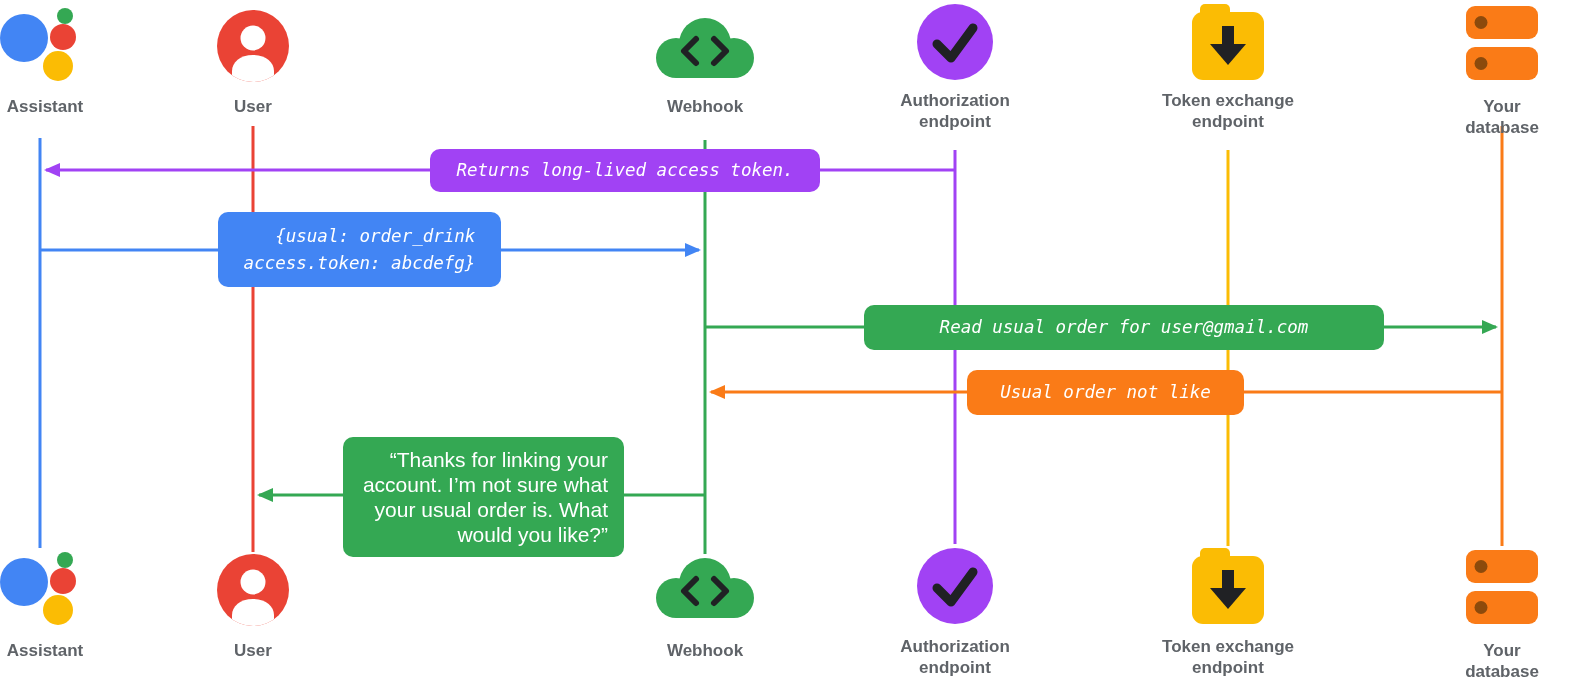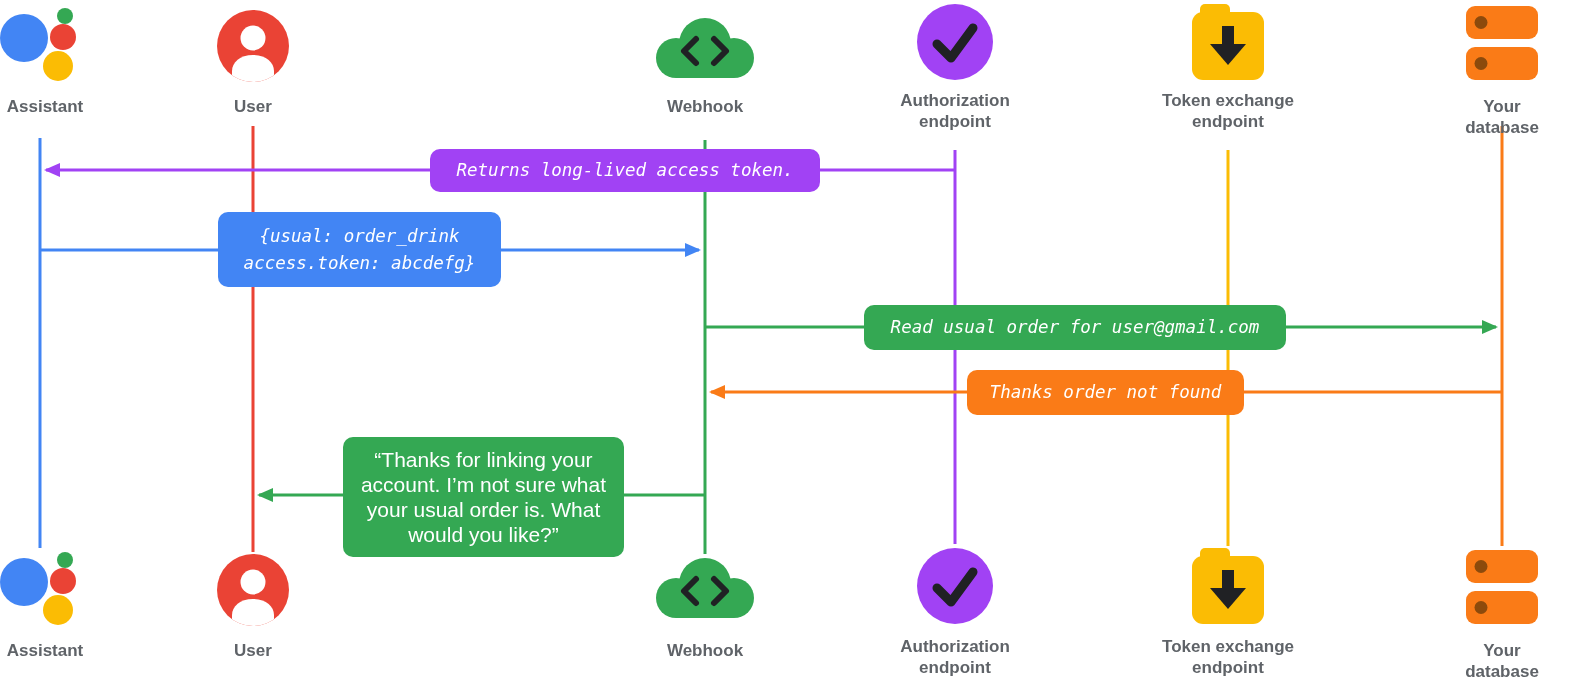--- a/index.html
+++ b/index.html
@@ -9,21 +9,21 @@
   }
   .wires{position:absolute;left:0;top:0;}
   .icon{position:absolute;}
   .lane-label{
     position:absolute;transform:translateX(-50%);
     color:#5F6368;font-size:17px;font-weight:600;line-height:21px;
     text-align:center;white-space:pre-line;
   }
   .msg{
     position:absolute;display:flex;align-items:center;justify-content:center;
-    color:#ffffff;border-radius:10px;text-align:center;
+    color:#ffffff;border-radius:10px;text-align:right;
     font-family:"DejaVu Sans Mono",monospace;font-style:italic;
     font-size:17.5px;line-height:27px;white-space:pre-line;
   }
   .msg--sans{
     font-family:"Liberation Sans",sans-serif;font-style:normal;
     font-size:21px;line-height:25px;white-space:normal;
     padding:10px 16px;box-sizing:border-box;
   }
 </style>
 </head>
@@ -193,17 +193,17 @@
   <div class="lane-label" style="left:705px;top:640px">Webhook</div>
   <div class="lane-label" style="left:955px;top:636px">Authorization
 endpoint</div>
   <div class="lane-label" style="left:1228px;top:636px">Token exchange
 endpoint</div>
   <div class="lane-label" style="left:1502px;top:640px">Your database</div>
 
   <div class="msg" style="left:430px;top:149px;width:390px;height:43px;background:#A142F4">Returns long-lived access token.</div>
   <div class="msg" style="left:218px;top:212px;width:283px;height:75px;background:#4285F4">{usual: order_drink
 access.token: abcdefg}</div>
-  <div class="msg" style="left:864px;top:305px;width:422px;height:45px;background:#34A853">Read usual order for user@gmail.com</div>
-  <div class="msg" style="left:967px;top:370px;width:277px;height:45px;background:#FA7B17">Thanks order not found</div>
+  <div class="msg" style="left:864px;top:305px;width:520px;height:45px;background:#34A853">Read usual order for user@gmail.com</div>
+  <div class="msg" style="left:967px;top:370px;width:277px;height:45px;background:#FA7B17">Usual order not like</div>
   <div class="msg msg--sans" style="left:343px;top:437px;width:281px;height:120px;background:#34A853">“Thanks for linking your account. I’m not sure what your usual order is. What would you like?”</div>
 
 </div>
 
 </body></html>

